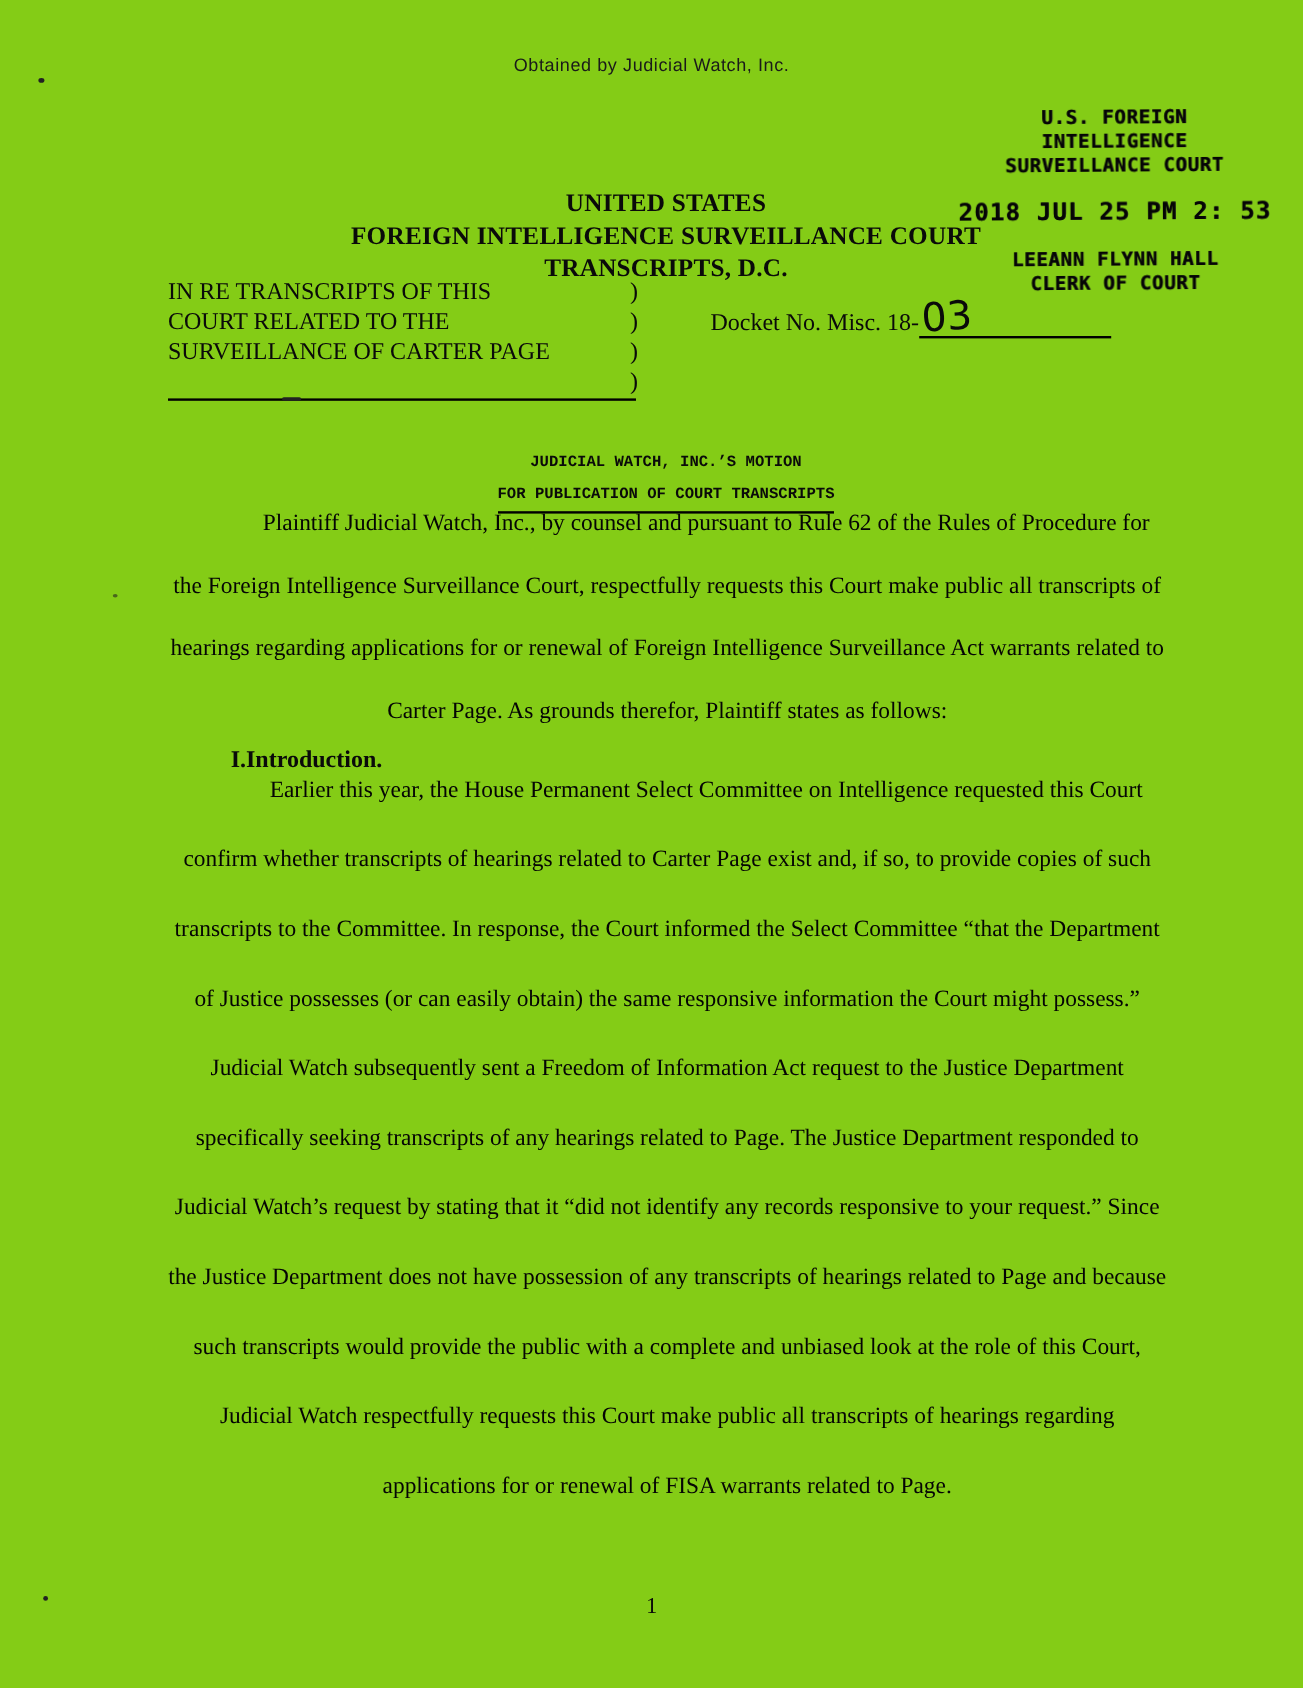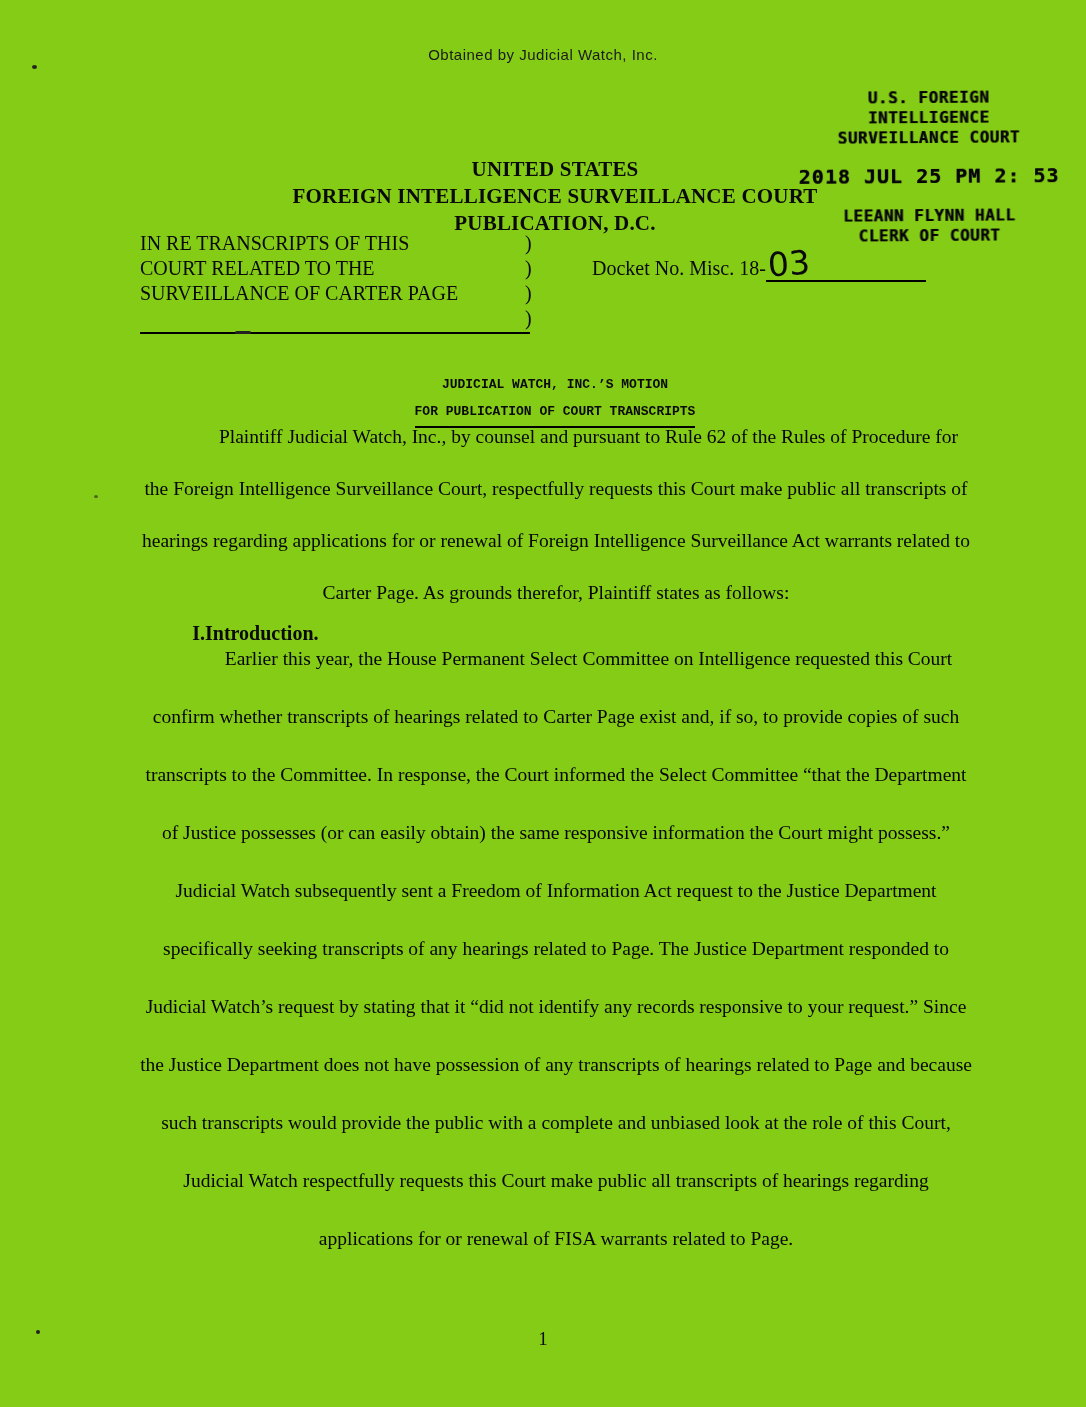--- a/index.html
+++ b/index.html
@@ -201,21 +201,21 @@
     <div class="date-line">2018 JUL 25  PM 2: 53</div>
     <div class="clerk-lines">
       <div>LEEANN FLYNN HALL</div>
       <div>CLERK OF COURT</div>
     </div>
   </div>
 
   <div class="court-header">
     <div>UNITED STATES</div>
     <div>FOREIGN INTELLIGENCE SURVEILLANCE COURT</div>
-    <div>PUBLICATION, D.C.</div>
+    <div>TRANSCRIPTS, D.C.</div>
   </div>
 
   <div class="caption">
     <div class="cap-row">
       <span>IN RE TRANSCRIPTS OF THIS</span>
       <span class="paren">)</span>
     </div>
     <div class="cap-row">
       <span>COURT RELATED TO THE</span>
       <span class="paren">)</span>

